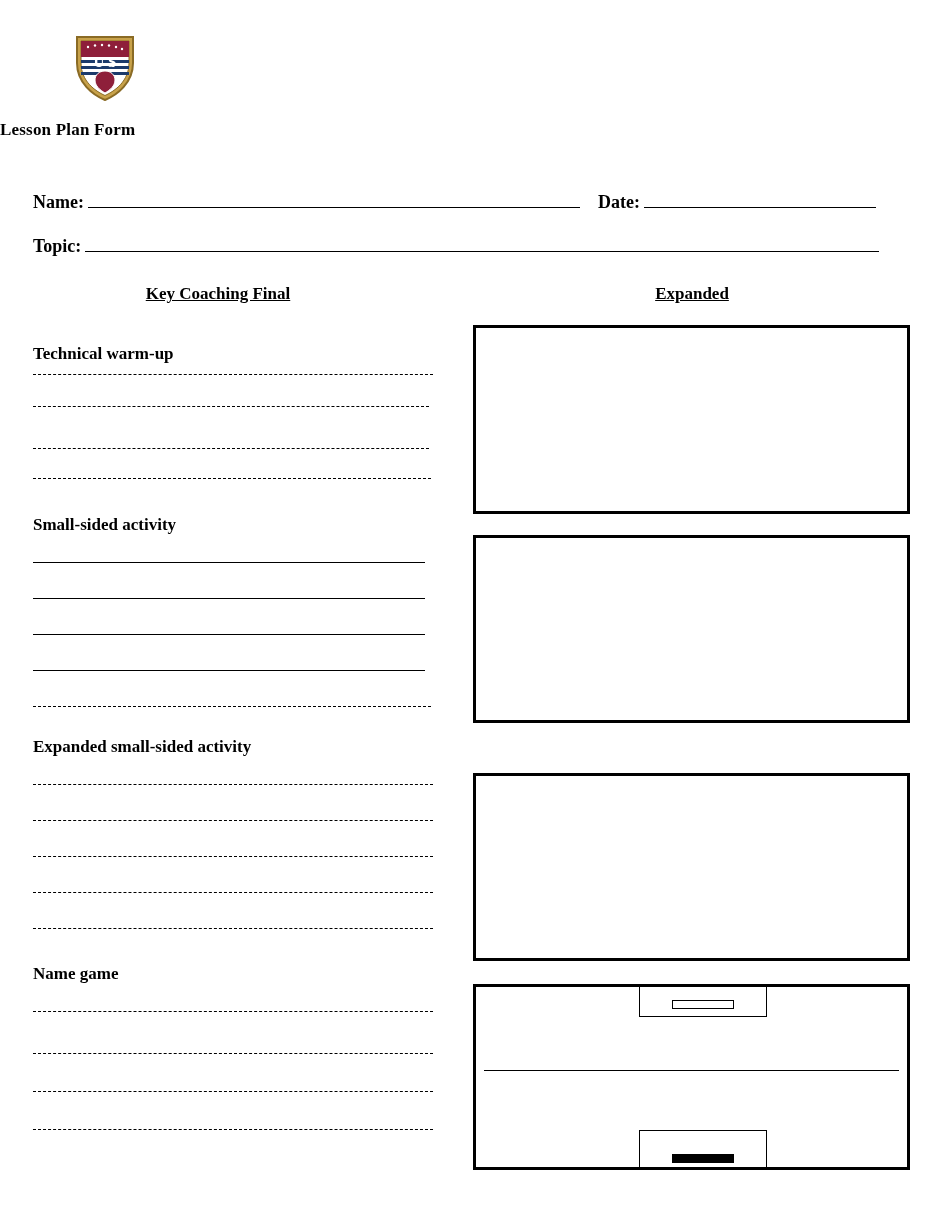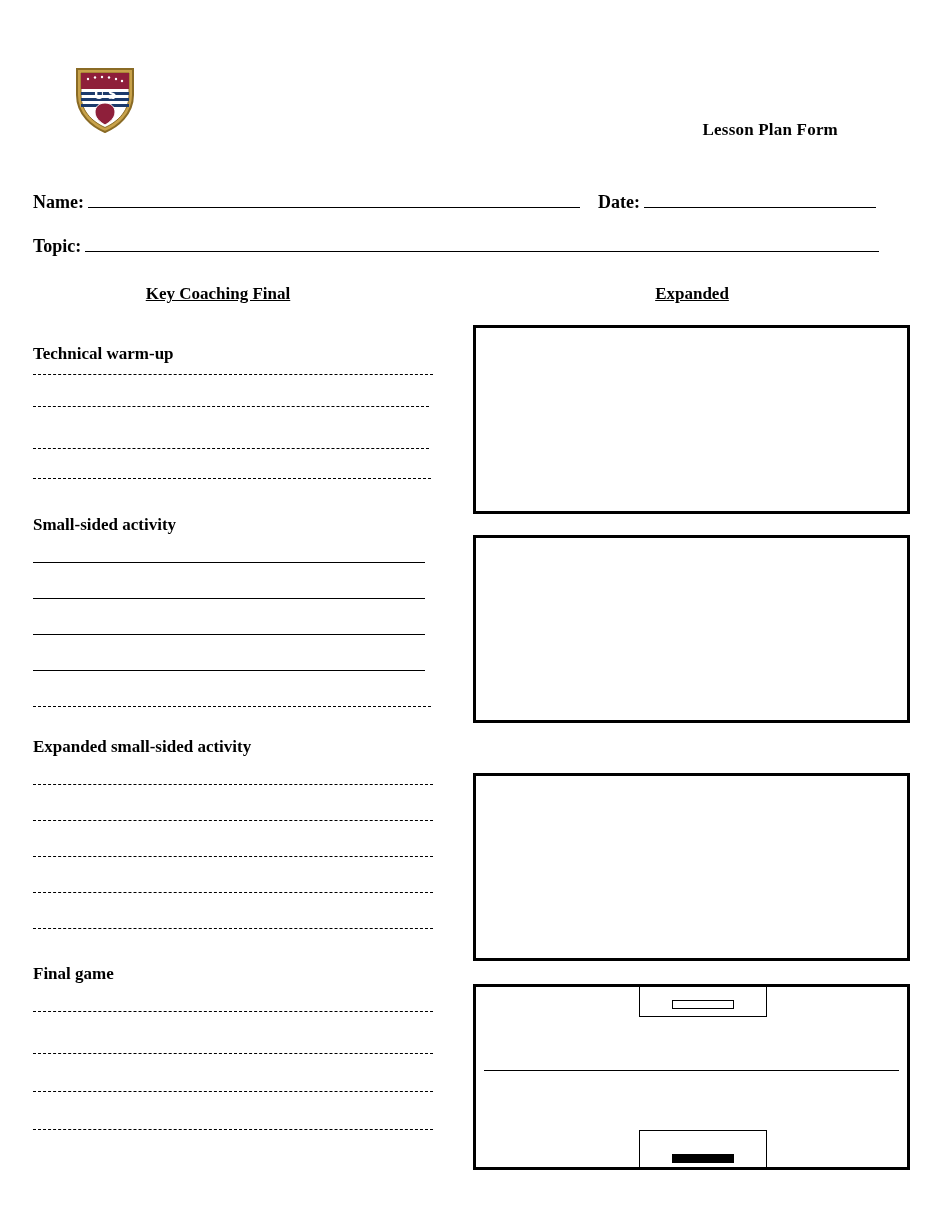--- a/index.html
+++ b/index.html
@@ -16,32 +16,32 @@
     width: 950px;
     height: 1230px;
     background: #ffffff;
     overflow: hidden;
   }
 
   
   .logo {
     position: absolute;
     left: 72px;
-    top: 65px;
+    top: 33px;
     width: 66px;
     height: 70px;
   }
 
   
   .doc-title {
     position: absolute;
     left: 0;
     top: 120px;
     width: 838px;
-    text-align: right;
+    text-align: left;
     font-size: 17px;
     font-weight: bold;
     letter-spacing: .2px;
   }
 
   
   .field-row {
     position: absolute;
     display: flex;
     align-items: baseline;
@@ -207,21 +207,21 @@
   <div class="activity-box" style="left:473px; top:535px; width:437px; height:188px;"></div>
 
   <div class="section-title" style="top:737px">Expanded small-sided activity</div>
   <div class="line dashed" style="top:784px; width:400px;"></div>
   <div class="line dashed" style="top:820px; width:400px;"></div>
   <div class="line dashed" style="top:856px; width:400px;"></div>
   <div class="line dashed" style="top:892px; width:400px;"></div>
   <div class="line dashed" style="top:928px; width:400px;"></div>
   <div class="activity-box" style="left:473px; top:773px; width:437px; height:188px;"></div>
 
-  <div class="section-title" style="top:964px">Final game</div>
+  <div class="section-title" style="top:964px">Name game</div>
   <div class="line dashed" style="top:1011px; width:400px;"></div>
   <div class="line dashed" style="top:1053px; width:400px;"></div>
   <div class="line dashed" style="top:1091px; width:400px;"></div>
   <div class="line dashed" style="top:1129px; width:400px;"></div>
 
   <div class="pitch">
     <div class="penalty-box top"></div>
     <div class="goal top"></div>
     <div class="halfway"></div>
     <div class="penalty-box bottom"></div>

